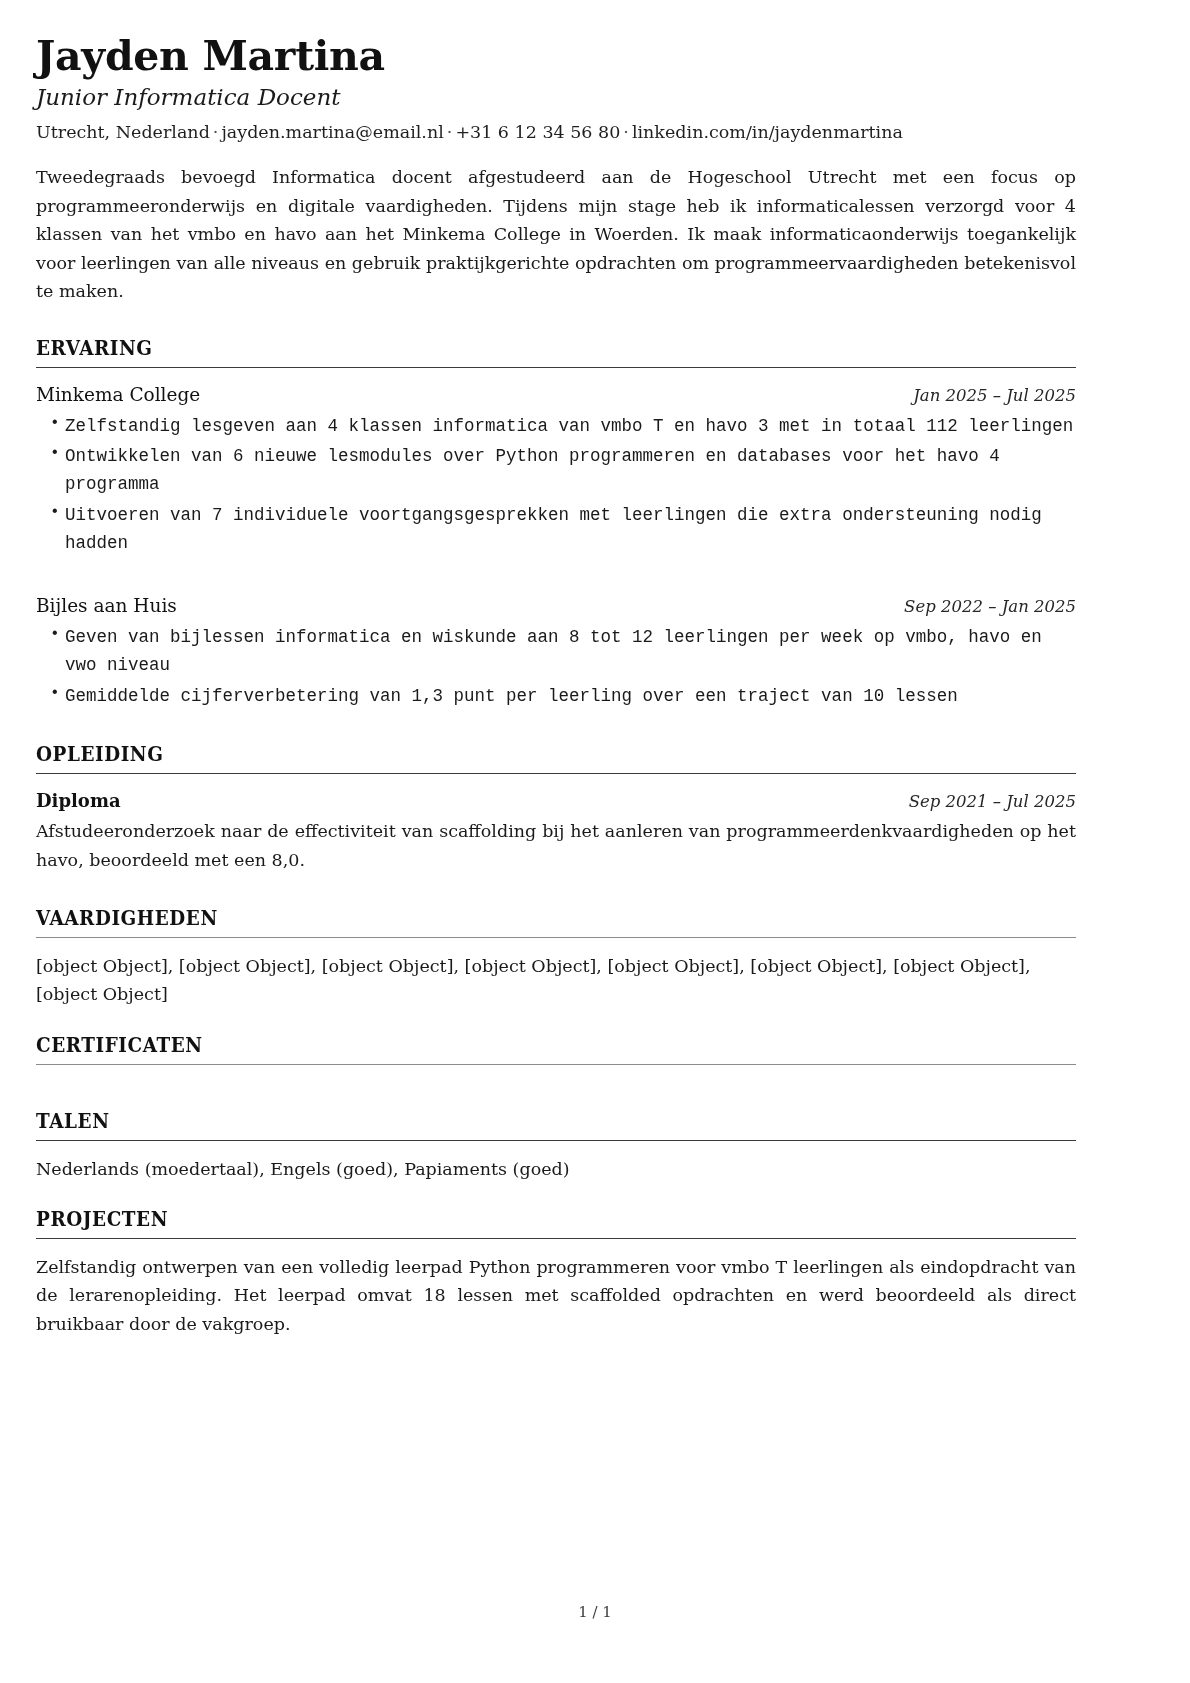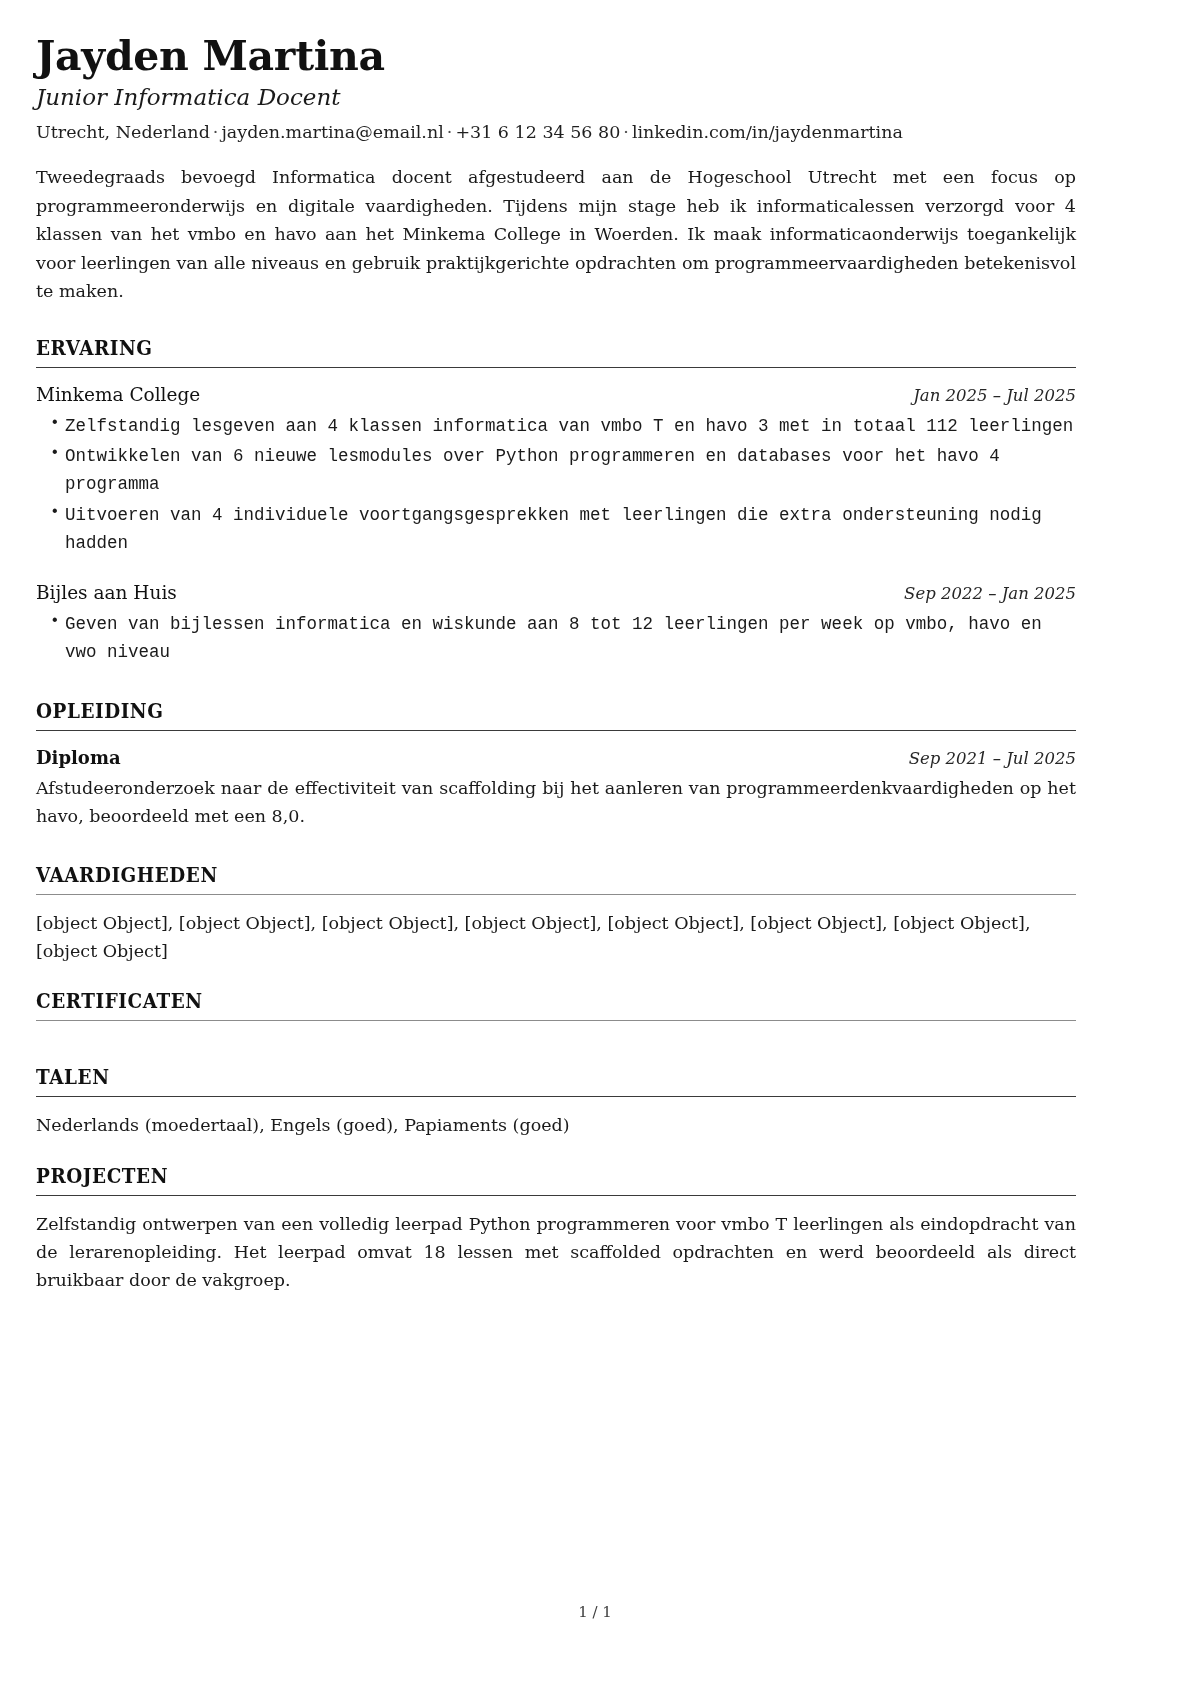--- a/index.html
+++ b/index.html
@@ -107,21 +107,21 @@
   
   .entry {
     margin: 0 0 3px 0;
   }
 
   .entry-head {
     display: flex;
     align-items: baseline;
     justify-content: space-between;
     gap: 20px;
-    margin: 0 0 3px 0;
+    margin: 13px 0 3px 0;
   }
 
   .entry-org {
     font-size: 18.5px;
     line-height: 1.45;
     color: #111111;
     font-weight: 400;
   }
 
   .entry-org.bold {
@@ -221,33 +221,34 @@
       <hr class="section-rule">
 
       <div class="entry">
         <div class="entry-head">
           <div class="entry-org">Minkema College</div>
           <div class="entry-date">Jan 2025 – Jul 2025</div>
         </div>
         <ul class="bullets">
           <li>Zelfstandig lesgeven aan 4 klassen informatica van vmbo T en havo 3 met in totaal 112 leerlingen</li>
           <li>Ontwikkelen van 6 nieuwe lesmodules over Python programmeren en databases voor het havo 4 programma</li>
-          <li>Uitvoeren van 4 individuele voortgangsgesprekken met leerlingen die extra ondersteuning nodig hadden</li>
+          <li>Uitvoeren van 7 individuele voortgangsgesprekken met leerlingen die extra ondersteuning nodig hadden</li>
         </ul>
       </div>
 
       <div class="spacer-exp"></div>
 
       <div class="entry">
         <div class="entry-head">
           <div class="entry-org">Bijles aan Huis</div>
           <div class="entry-date">Sep 2022 – Jan 2025</div>
         </div>
         <ul class="bullets">
           <li>Geven van bijlessen informatica en wiskunde aan 8 tot 12 leerlingen per week op vmbo, havo en vwo niveau</li>
+          <li>Gemiddelde cijferverbetering van 1,3 punt per leerling over een traject van 10 lessen</li>
         </ul>
       </div>
     </section>
 
     <div class="spacer-sec"></div>
 
     <section class="section">
       <div class="section-title">Opleiding</div>
       <hr class="section-rule">
 

